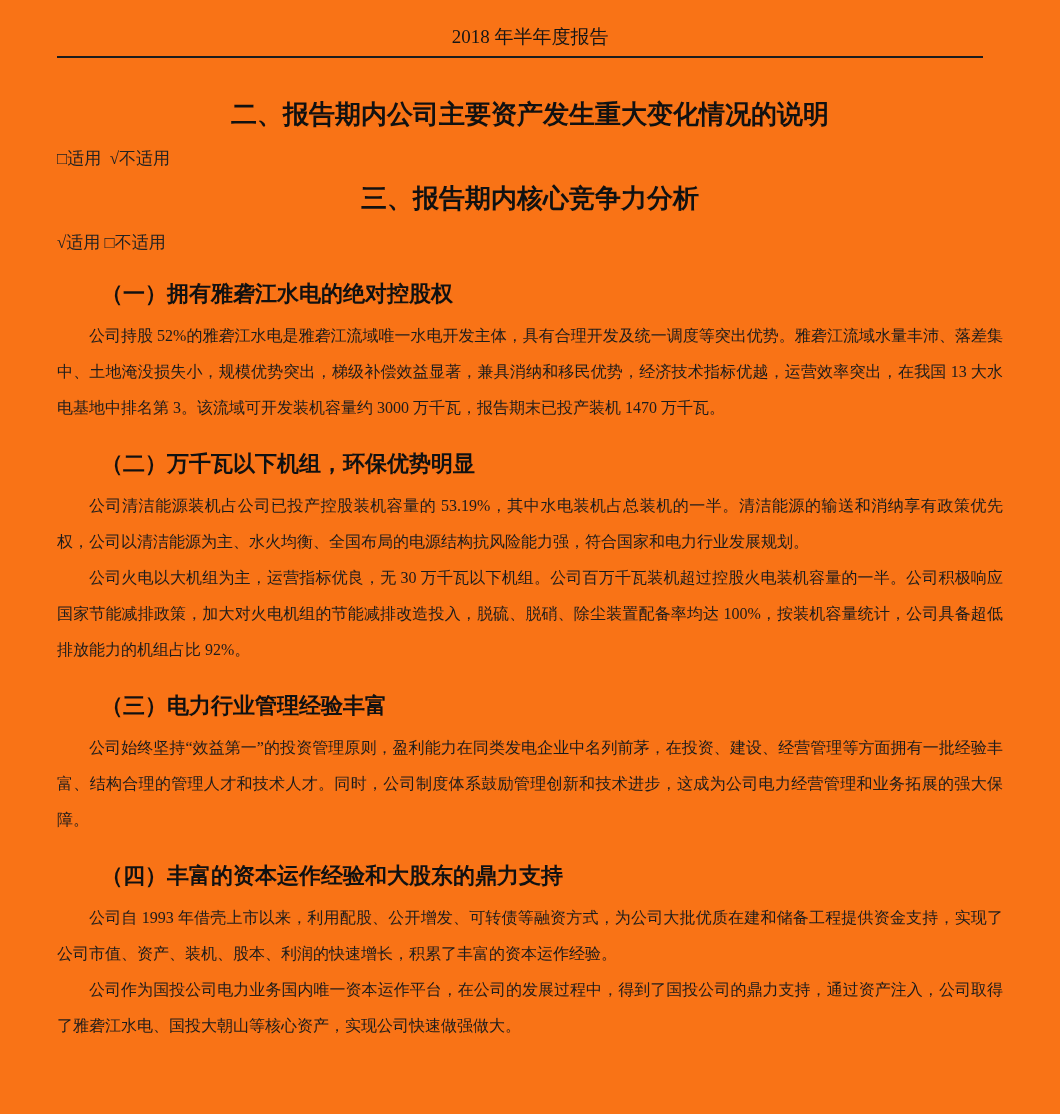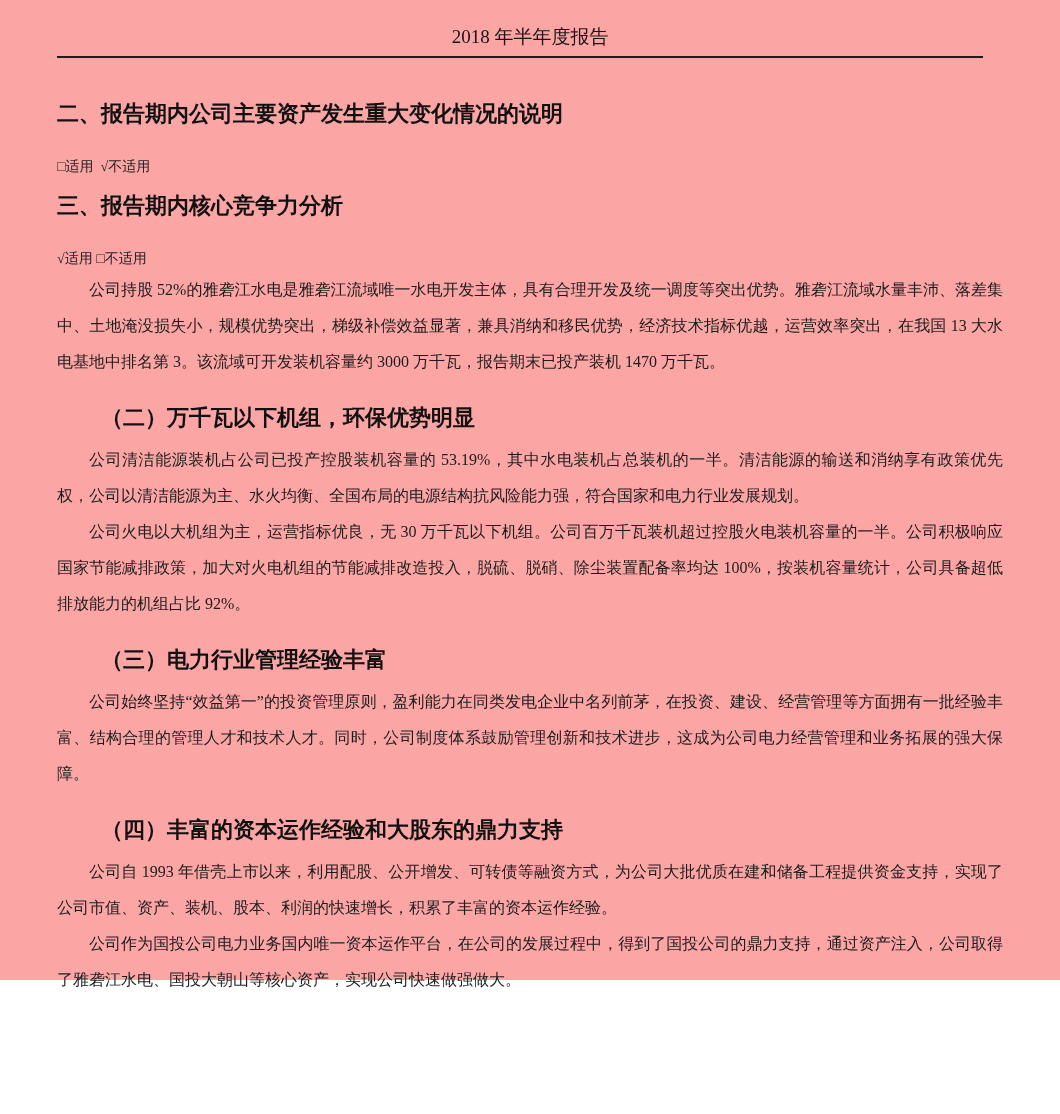--- a/index.html
+++ b/index.html
@@ -11,56 +11,57 @@
   body {
     width: 1060px;
     height: 1114px;
     position: relative;
     color: #1a1a1a;
     font-family: "Liberation Serif", "DejaVu Serif", serif;
     overflow: hidden;
   }
   .page {
     width: 1060px;
-    height: 980px;
-    background: #fca5a5;
+    height: 1114px;
+    background: #f97316;
   }
   .page-header {
     padding-top: 25px;
     text-align: center;
     font-size: 19px;
     line-height: 24px;
     color: #161616;
   }
   .header-rule {
     border: none;
     border-top: 2px solid #1c1c1c;
     margin: 7px 77px 0 57px;
     height: 0;
   }
   .content {
     padding: 0 57px 0 57px;
   }
   .main-heading {
     font-family: "Liberation Sans", "DejaVu Sans", sans-serif;
     font-weight: bold;
-    font-size: 22px;
+    font-size: 26px;
     line-height: 28px;
     color: #111111;
+    text-align: center;
   }
   .heading-first {
     margin-top: 42px;
   }
   .heading-next {
     margin-top: 12px;
   }
   .applicability {
-    font-size: 14px;
+    font-size: 17px;
     line-height: 26px;
-    margin-top: 26px;
+    margin-top: 18px;
     white-space: pre-wrap;
     color: #222222;
   }
   .sub-heading {
     font-family: "Liberation Sans", "DejaVu Sans", sans-serif;
     font-weight: bold;
     font-size: 22px;
     line-height: 28px;
     margin: 24px 0 10px 0;
     padding-left: 2em;
@@ -87,20 +88,21 @@
   <div class="content">
 
     <div class="main-heading heading-first">二、报告期内公司主要资产发生重大变化情况的说明</div>
 
     <div class="applicability">□适用  √不适用</div>
 
     <div class="main-heading heading-next">三、报告期内核心竞争力分析</div>
 
     <div class="applicability">√适用 □不适用</div>
 
+    <div class="sub-heading">（一）拥有雅砻江水电的绝对控股权</div>
     <p class="para">公司持股 52%的雅砻江水电是雅砻江流域唯一水电开发主体，具有合理开发及统一调度等突出优势。雅砻江流域水量丰沛、落差集中、土地淹没损失小，规模优势突出，梯级补偿效益显著，兼具消纳和移民优势，经济技术指标优越，运营效率突出，在我国 13 大水电基地中排名第 3。该流域可开发装机容量约 3000 万千瓦，报告期末已投产装机 1470 万千瓦。</p>
 
     <div class="sub-heading">（二）万千瓦以下机组，环保优势明显</div>
     <p class="para">公司清洁能源装机占公司已投产控股装机容量的 53.19%，其中水电装机占总装机的一半。清洁能源的输送和消纳享有政策优先权，公司以清洁能源为主、水火均衡、全国布局的电源结构抗风险能力强，符合国家和电力行业发展规划。</p>
     <p class="para">公司火电以大机组为主，运营指标优良，无 30 万千瓦以下机组。公司百万千瓦装机超过控股火电装机容量的一半。公司积极响应国家节能减排政策，加大对火电机组的节能减排改造投入，脱硫、脱硝、除尘装置配备率均达 100%，按装机容量统计，公司具备超低排放能力的机组占比 92%。</p>
 
     <div class="sub-heading">（三）电力行业管理经验丰富</div>
     <p class="para">公司始终坚持“效益第一”的投资管理原则，盈利能力在同类发电企业中名列前茅，在投资、建设、经营管理等方面拥有一批经验丰富、结构合理的管理人才和技术人才。同时，公司制度体系鼓励管理创新和技术进步，这成为公司电力经营管理和业务拓展的强大保障。</p>
 
     <div class="sub-heading">（四）丰富的资本运作经验和大股东的鼎力支持</div>

